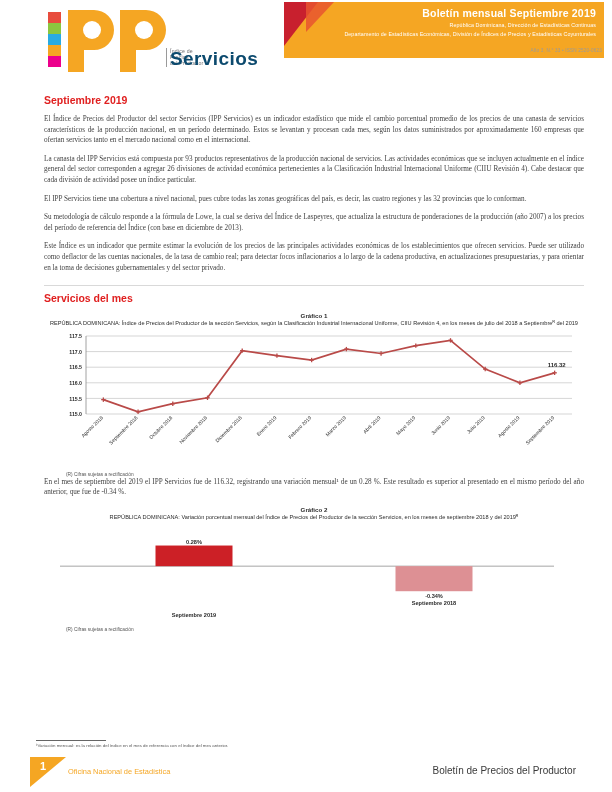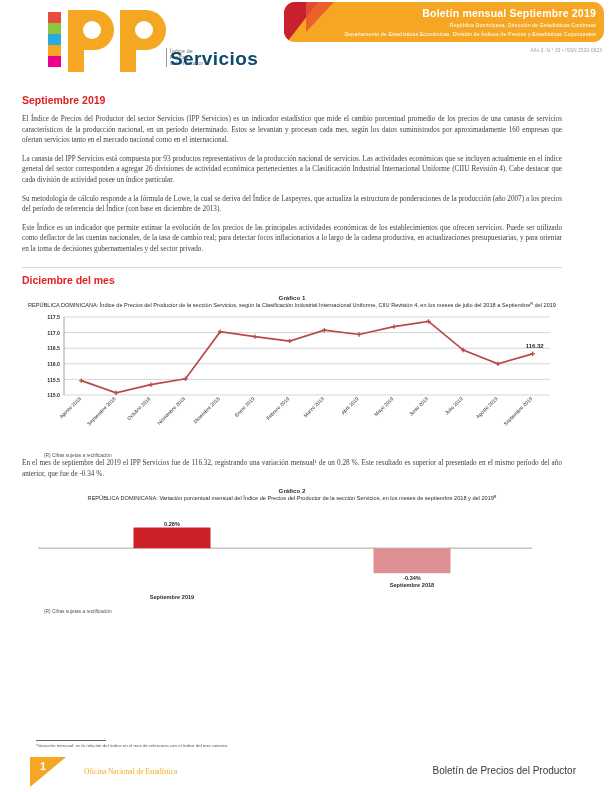--- a/index.html
+++ b/index.html
@@ -16,59 +16,59 @@
   
   #header { position:relative; height:92px; }
 
   .logo-wrap { position:absolute; left:36px; top:6px; width:240px; height:72px; }
   .logo-svg { display:block; }
   .logo-tag { position:absolute; left:130px; top:42px; font-size:5.2px; line-height:6.2px;
               color:#6d6e71; letter-spacing:.2px; border-left:1px solid #9a9a9a; padding-left:3px; }
   .servicios { position:absolute; left:170px; top:48px; font-size:19px; font-weight:bold;
                color:#0c4a6e; letter-spacing:.4px; }
 
-  .hdr-band { position:absolute; right:8px; top:2px; width:320px; height:40px;
-              background:#f5a623; overflow:hidden;border-radius:11px; }
+  .hdr-band { position:absolute; right:8px; top:2px; width:320px; height:56px;
+              background:#f5a623; overflow:hidden; }
   .hdr-band .corner { position:absolute; left:0; top:0; width:0; height:0;
               border-left:34px solid #c8202e; border-bottom:44px solid transparent; }
   .hdr-band .corner2 { position:absolute; left:22px; top:0; width:0; height:0;
               border-left:28px solid #e8552f; border-bottom:30px solid transparent; opacity:.85;}
   .hdr-title { position:absolute; right:8px; top:5px; font-size:10.5px; font-weight:bold;
                color:#ffffff; letter-spacing:.2px; }
   .hdr-sub1 { position:absolute; right:8px; top:20px; font-size:5.3px; color:#ffffff; letter-spacing:.1px;}
   .hdr-sub2 { position:absolute; right:8px; top:29px; font-size:5.3px; color:#ffffff; letter-spacing:.1px;}
   .hdr-issn { position:absolute; right:10px; top:48px; font-size:4.6px; color:#9a9a9a; letter-spacing:.2px;}
 
   
   .sec-head { color:#e02020; font-size:10.5px; font-weight:bold; margin:0 0 8px 0; }
   .rule { height:1px; background:#d9d9d9; margin:4px 0 6px 0; }
 
   
-  #content { position:absolute; left:22px; top:94px; width:540px; }
+  #content { position:absolute; left:44px; top:94px; width:540px; }
   .para { font-size:7.2px; line-height:10.6px; text-align:justify; margin:0 0 8px 0; color:#3f3f3f;font-family:Liberation Serif, serif; }
 
   
   #results { margin-top:12px; }
 
   .chart-cap { text-align:center; font-size:6.2px; font-weight:bold; color:#2b2b2b; margin-bottom:1px;}
   .chart-sub { text-align:center; font-size:5.6px; color:#2b2b2b; line-height:7.4px; margin-bottom:2px;}
 
   .chart1-box { position:relative; width:540px; height:140px; }
   .note { font-size:4.8px; color:#555; margin:2px 0 0 22px; }
 
   .chart2-box { position:relative; width:540px; height:100px; margin-top:4px;}
 
   
   #footnote-rule { position:absolute; left:36px; top:740px; width:70px; height:1px; background:#666; }
   #footnote { position:absolute; left:36px; top:743px; width:480px; font-size:4.4px; color:#555; line-height:6px;}
   #footer { position:absolute; left:0; top:757px; width:612px; height:35px; }
   .tri { position:absolute; left:30px; top:0; width:0; height:0;
          border-top:30px solid #f5a623; border-right:36px solid transparent; }
   .pageno { position:absolute; left:40px; top:3px; font-size:11px; font-weight:bold; color:#ffffff; }
-  .foot-left { position:absolute; left:84px; top:10px; font-size:7.4px; color:#f5a623;font-family:Liberation Serif, serif; }
+  .foot-left { position:absolute; left:68px; top:10px; font-size:7.4px; color:#f5a623; }
   .foot-right { position:absolute; right:36px; top:8px; font-size:10px; color:#3a3a3a; }
 
   text { font-family:"Liberation Sans", sans-serif; }
 </style>
 </head>
 <body>
 
 <div id="header">
 
   <div class="logo-wrap">
@@ -100,26 +100,27 @@
   </div>
   <div class="hdr-issn">Año 3, N.° 33 • ISSN 2520-0623</div>
 </div>
 
 <div id="content">
 
   <div class="sec-head">Septiembre 2019</div>
 
   <p class="para">El Índice de Precios del Productor del sector Servicios (IPP Servicios) es un indicador estadístico que mide el cambio porcentual promedio de los precios de una canasta de servicios característicos de la producción nacional, en un período determinado. Estos se levantan y procesan cada mes, según los datos suministrados por aproximadamente 160 empresas que ofertan servicios tanto en el mercado nacional como en el internacional.</p>
   <p class="para">La canasta del IPP Servicios está compuesta por 93 productos representativos de la producción nacional de servicios. Las actividades económicas que se incluyen actualmente en el índice general del sector corresponden a agregar 26 divisiones de actividad económica pertenecientes a la Clasificación Industrial Internacional Uniforme (CIIU Revisión 4). Cabe destacar que cada división de actividad posee un índice particular.</p>
+  <p class="para">El IPP Servicios tiene una cobertura a nivel nacional, pues cubre todas las zonas geográficas del país, es decir, las cuatro regiones y las 32 provincias que lo conforman.</p>
   <p class="para">Su metodología de cálculo responde a la fórmula de Lowe, la cual se deriva del Índice de Laspeyres, que actualiza la estructura de ponderaciones de la producción (año 2007) a los precios del período de referencia del Índice (con base en diciembre de 2013).</p>
   <p class="para">Este Índice es un indicador que permite estimar la evolución de los precios de las principales actividades económicas de los establecimientos que ofrecen servicios. Puede ser utilizado como deflactor de las cuentas nacionales, de la tasa de cambio real; para detectar focos inflacionarios a lo largo de la cadena productiva, en actualizaciones presupuestarias, y para orientar en la toma de decisiones gubernamentales y del sector privado.</p>
 
   <div id="results">
     <div class="rule"></div>
-    <div class="sec-head">Diciembre del mes</div>
+    <div class="sec-head">Servicios del mes</div>
 
     <div class="chart-cap">Gráfico 1</div>
     <div class="chart-sub">REPÚBLICA DOMINICANA: Índice de Precios del Productor de la sección Servicios, según la Clasificación Industrial Internacional Uniforme, CIIU Revisión 4, en los meses de julio del 2018 a Septiembreᴿ del 2019</div>
     <div class="chart1-box">
       <svg id="svg-chart1" width="540" height="140" viewBox="0 0 540 140">
           <line x1="42" y1="84" x2="528" y2="84" stroke="#b9b9b9" stroke-width="0.6"></line>
           <text x="38" y="86.2" text-anchor="end" font-size="5.2" font-weight="bold" fill="#2b2b2b">115.0</text>
           <line x1="42" y1="68.4" x2="528" y2="68.4" stroke="#b9b9b9" stroke-width="0.6"></line>
           <text x="38" y="70.60000000000001" text-anchor="end" font-size="5.2" font-weight="bold" fill="#2b2b2b">115.5</text>
           <line x1="42" y1="52.8" x2="528" y2="52.8" stroke="#b9b9b9" stroke-width="0.6"></line>

